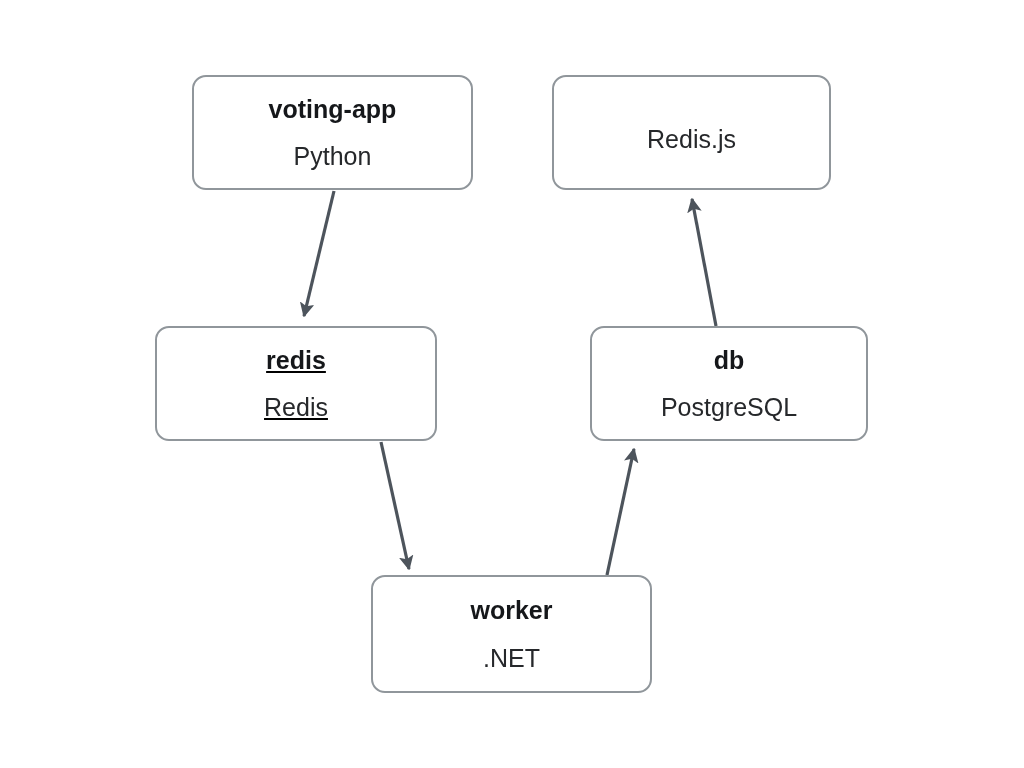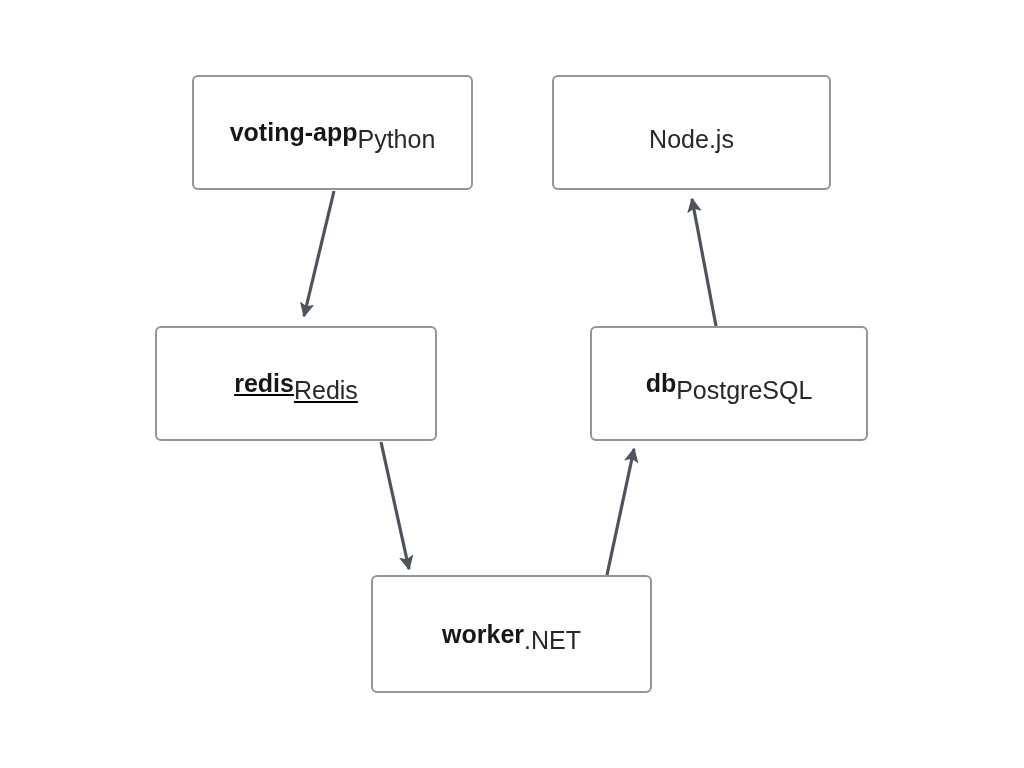--- a/index.html
+++ b/index.html
@@ -14,23 +14,23 @@
   .edges-layer {
     position: absolute;
     left: 0; top: 0;
     width: 1024px; height: 768px;
   }
   .node {
     position: absolute;
     box-sizing: border-box;
     background: #ffffff;
     border: 2px solid #90969b;
-    border-radius: 6px;
+    border-radius: 14px;
     display: flex;
-    flex-direction: row;
+    flex-direction: column;
     align-items: center;
     justify-content: center;
     text-align: center;
   }
   .node .title {
     font-size: 25px;
     font-weight: 700;
     color: #15171a;
     line-height: 1.38;
   }
@@ -63,21 +63,21 @@
     <line x1="607" y1="575" x2="634" y2="449" stroke-width="3.2" marker-end="url(#arrowhead)" stroke="#4d545c"></line>
     <line x1="716" y1="326" x2="692" y2="199" stroke-width="3.2" marker-end="url(#arrowhead)" stroke="#4d545c"></line>
   </svg>
 
   <div class="node node-voting-app">
     <div class="title">voting-app</div>
     <div class="subtitle">Python</div>
   </div>
 
   <div class="node node-result-app">
-    <div class="subtitle">Node.js</div>
+    <div class="subtitle">Redis.js</div>
   </div>
 
   <div class="node node-redis">
     <div class="title">redis</div>
     <div class="subtitle">Redis</div>
   </div>
 
   <div class="node node-db">
     <div class="title">db</div>
     <div class="subtitle">PostgreSQL</div>

